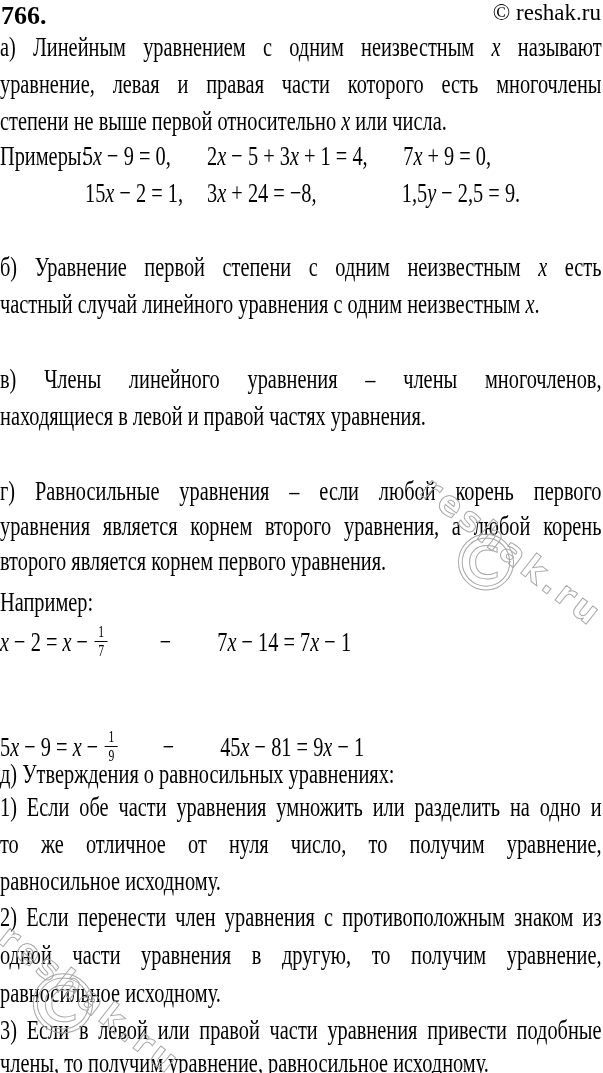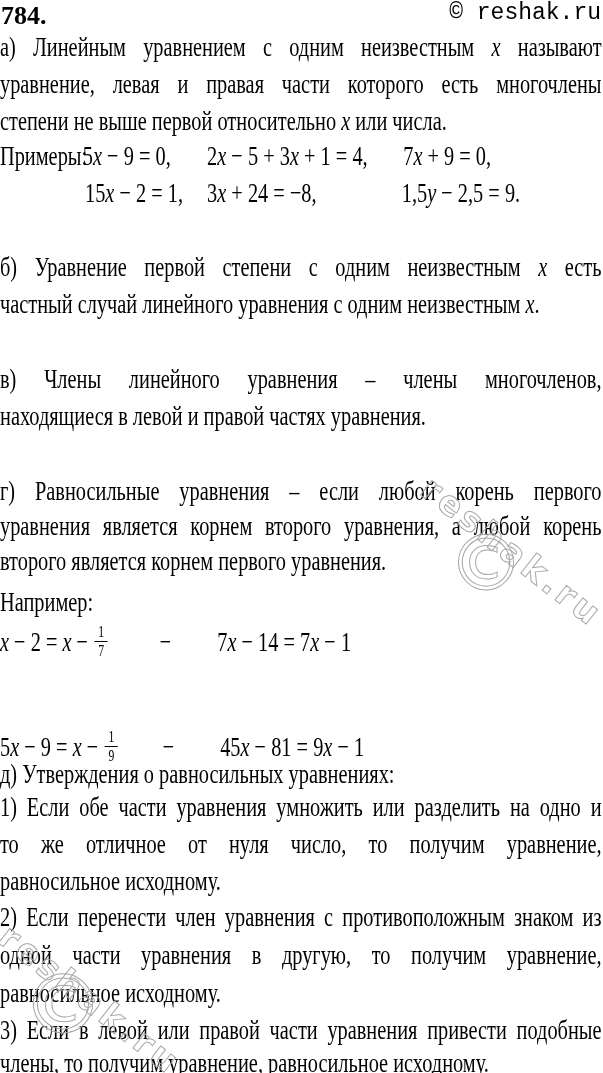--- a/index.html
+++ b/index.html
@@ -11,21 +11,20 @@
     font-family: "Liberation Serif", "DejaVu Serif", serif;
     color: #000000;
   }
   .hdr-num {
     position: absolute; top: 1px; left: 1px;
     font-size: 26px; font-weight: bold;
   }
   .hdr-copy {
     position: absolute; top: 0px; right: 2px;
     font-size: 23px;
-    font-family: Liberation Mono, monospace;
   }
   
   .doc {
     position: absolute; top: 0; left: 0;
     width: 830px;
     transform: scaleX(0.7265);
     transform-origin: top left;
     font-size: 28px;
   }
   .block { position: absolute; left: 0; width: 828px; line-height: 37px; }
@@ -56,21 +55,21 @@
   }
   .wm-c { line-height: 1; font-weight: normal; }
   .wm-c1 { font-size: 76px; }
   .wm-c2 { font-size: 82px; }
 </style>
 </head>
 <body>
 
 <div>
 
-  <div class="hdr-num">784.</div>
+  <div class="hdr-num">766.</div>
   <div class="hdr-copy">© reshak.ru</div>
 
   <div class="doc">
 
     <div class="block" style="top:28px">
       <div class="jl">а) Линейным уравнением с одним неизвестным <i>x</i> называют</div>
       <div class="jl">уравнение, левая и правая части которого есть многочлены</div>
       <div>степени не выше первой относительно <i>x</i> или числа.</div>
     </div>
 

